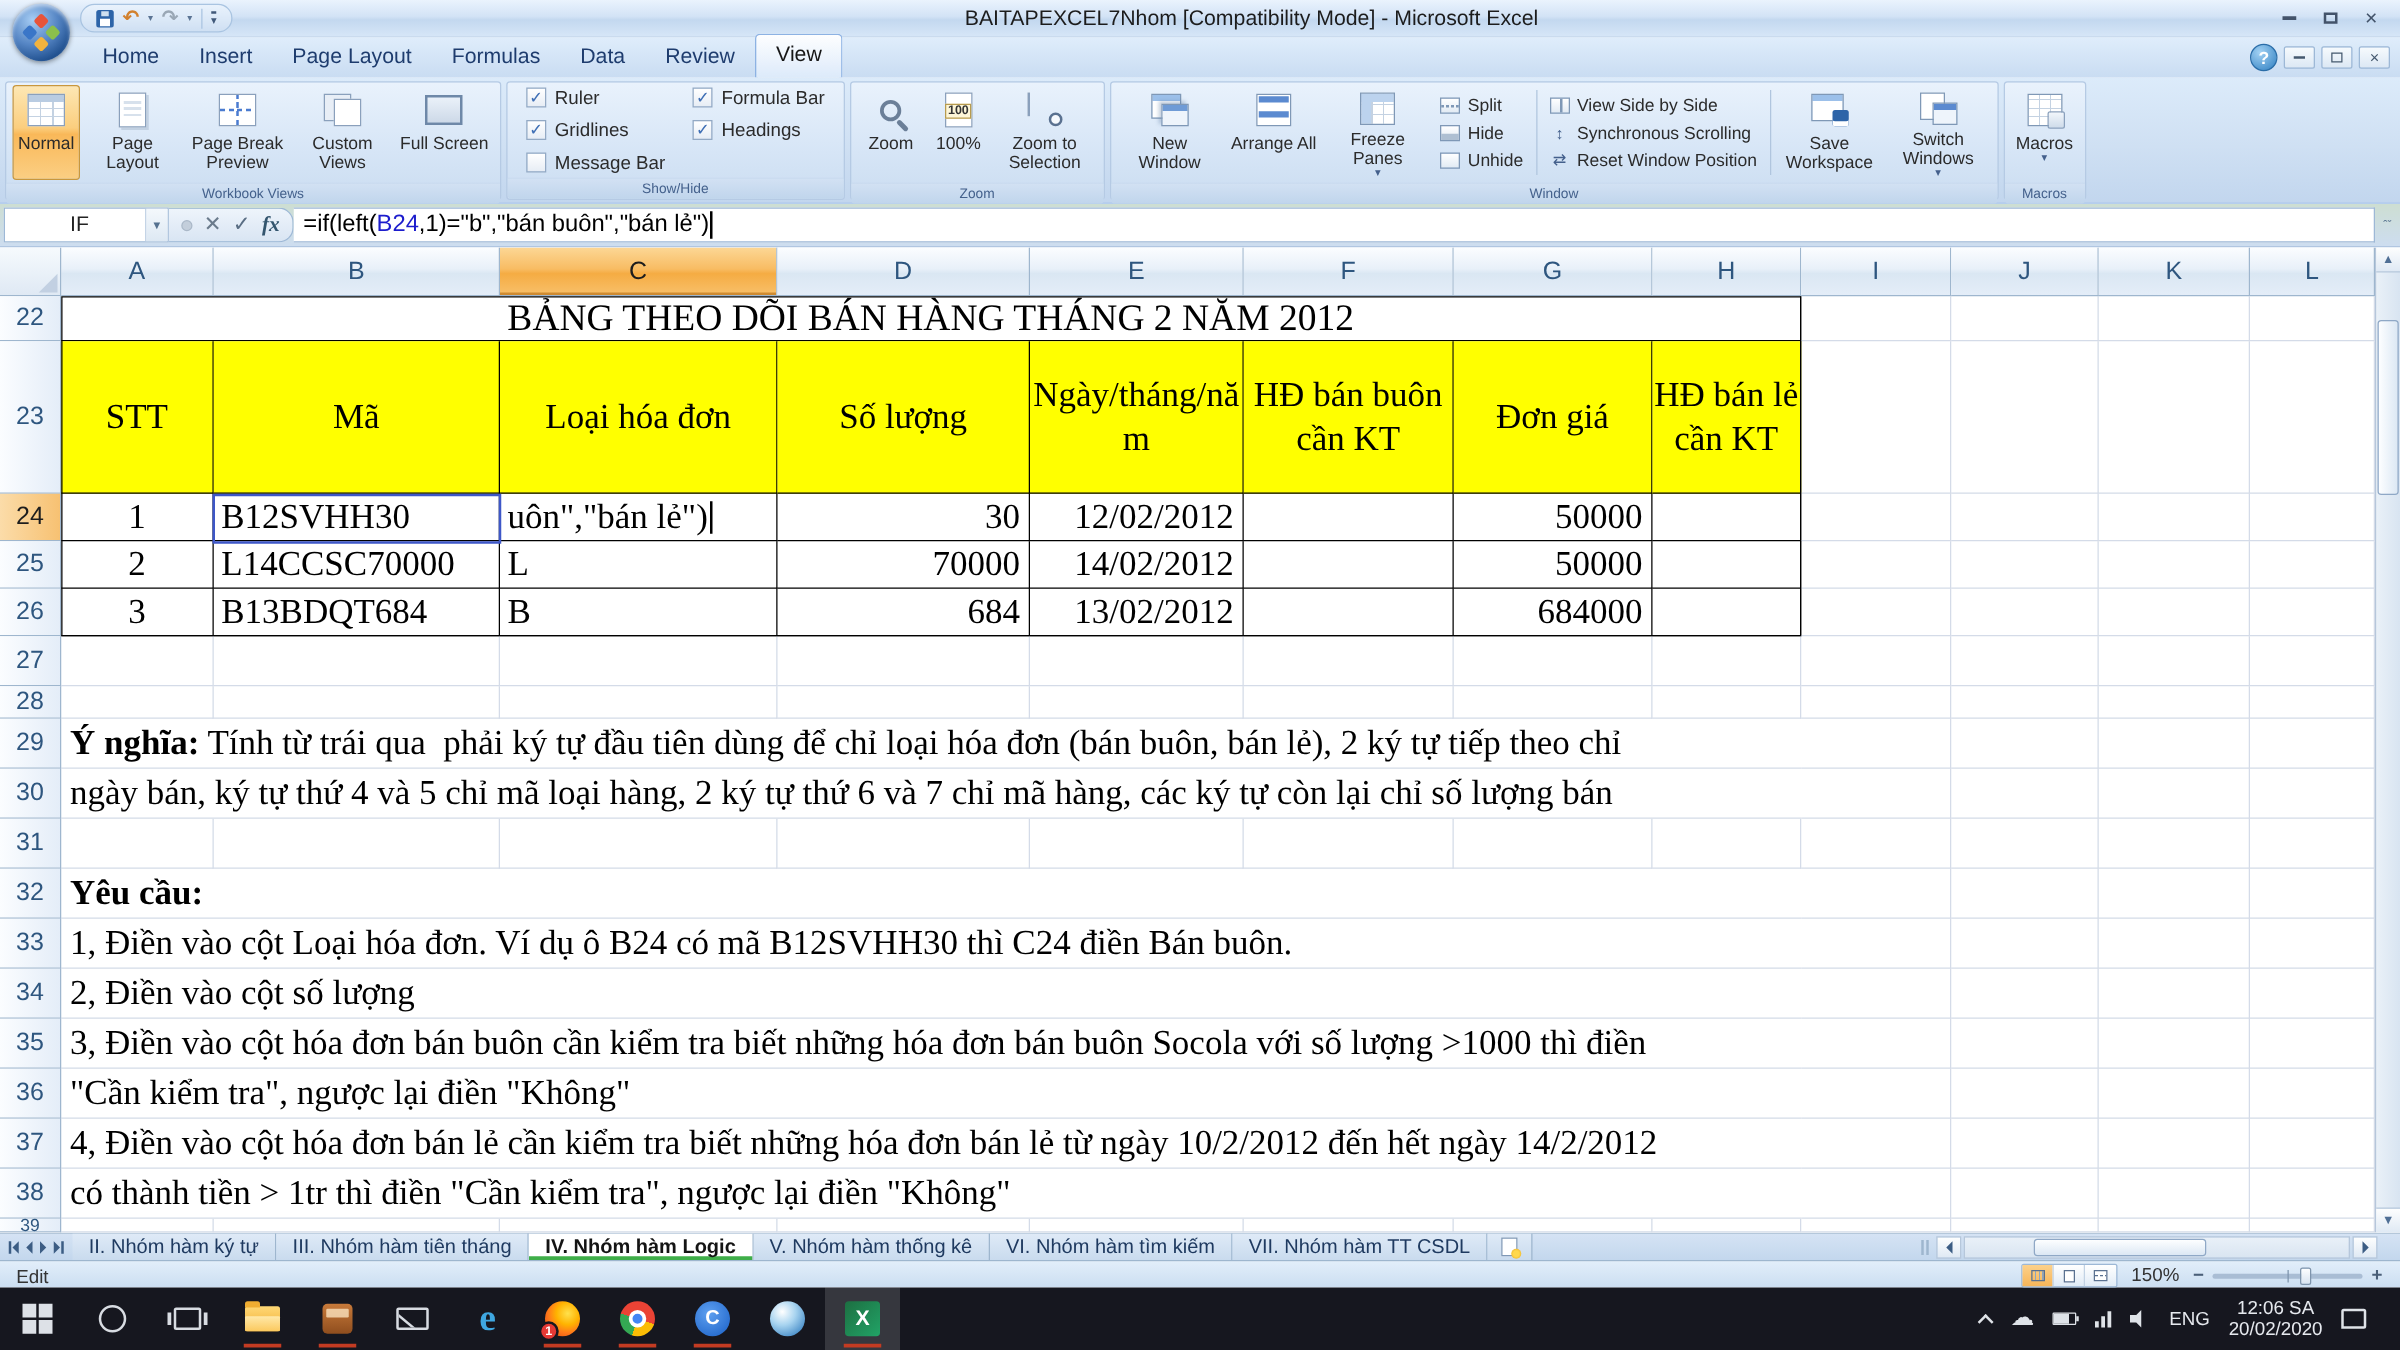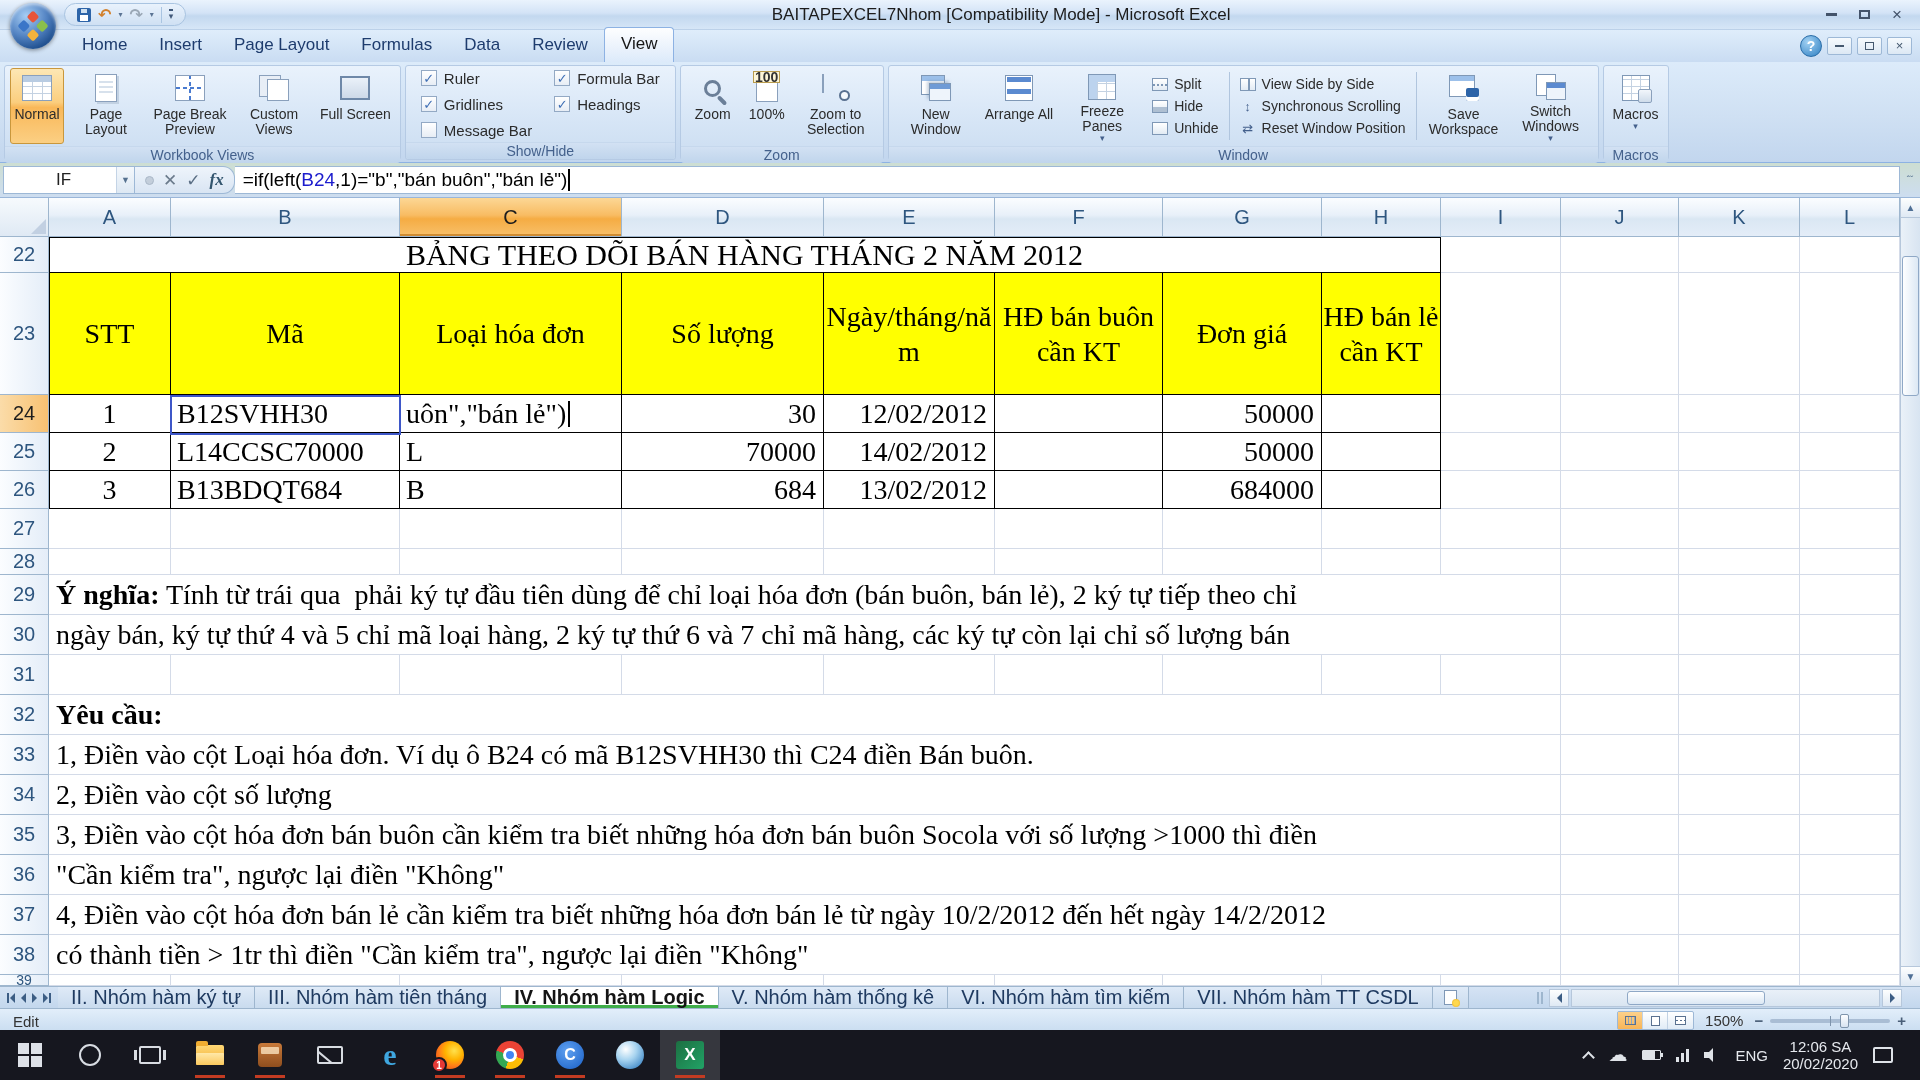--- a/index.html
+++ b/index.html
@@ -51,21 +51,21 @@
   .wb-min{width:9px;height:2px;background:#44586e;}
   .wb-restore{width:9px;height:8px;border:1.5px solid #44586e;}
   .wb-close{font-size:13px;color:#44586e;line-height:12px;}
 
   
   .ribbon{height:101px;background:linear-gradient(#dcebfa,#cfe0f3 55%,#c2d6ee);border-bottom:1px solid #8db2e3;
     display:flex;align-items:stretch;padding:3px 4px 2px;gap:4px;}
   .rgroup{display:flex;flex-direction:column;border:1px solid #b5cae4;border-radius:3px;
     background:linear-gradient(#e9f2fc,#d6e5f6 60%,#cbddf1);}
   .rgroup-body{flex:1;display:flex;align-items:center;padding:2px 5px;}
-  .rgroup-label{height:17px;line-height:16px;text-align:center;font-size:14px;color:#44618c;
+  .rgroup-label{height:17px;line-height:16px;text-align:center;font-size:11px;color:#44618c;
     background:linear-gradient(#d2e1f3,#c0d5ec);border-top:1px solid #c6d8ed;border-radius:0 0 3px 3px;padding:0 8px;}
   .bigbtn{display:flex;flex-direction:column;align-items:center;justify-content:flex-start;
     padding:4px 4px 1px;border-radius:3px;min-width:54px;height:76px;}
   .bigbtn.pressed{background:linear-gradient(#fde7b4,#fbce7e 45%,#f9b859 52%,#fbcf83);
     border:1px solid #c9973c;padding:3px 3px 0;}
   .bb-label{font-size:14px;color:#2b2b2b;text-align:center;line-height:15px;margin-top:3px;max-width:76px;}
   .bi{height:32px;display:flex;align-items:center;justify-content:center;position:relative;}
   .dd{font-size:9px;color:#44608c;line-height:9px;}
 
   .i-gridsheet{width:30px;height:26px;border:1px solid #8aa0bc;background-color:#fff;
@@ -80,21 +80,21 @@
     background:repeating-linear-gradient(90deg,#4a7bd0 0 4px,transparent 4px 7px);}
   .i-pagebreak::after{content:"";position:absolute;top:0;bottom:0;left:13px;width:2px;
     background:repeating-linear-gradient(0deg,#4a7bd0 0 4px,transparent 4px 7px);}
   .i-customviews{width:30px;height:26px;position:relative;}
   .i-customviews::before{content:"";position:absolute;left:0;top:0;width:20px;height:20px;border:1px solid #8aa0bc;background:#e8eef6;}
   .i-customviews::after{content:"";position:absolute;right:0;bottom:0;width:20px;height:20px;border:1px solid #8aa0bc;background:#fff;}
   .i-fullscreen{width:30px;height:24px;border:2px solid #6e88a8;background:linear-gradient(#eaf1f9,#cdd9e8);}
   .i-mag{width:17px;height:17px;border:3px solid #6b7f98;border-radius:50%;position:relative;}
   .i-mag::after{content:"";position:absolute;width:4px;height:11px;background:#6b7f98;left:13px;top:12px;transform:rotate(-45deg);border-radius:2px;}
   .i-100page{width:22px;height:28px;border:1px solid #8aa0bc;background:#fff;position:relative;display:flex;align-items:flex-end;justify-content:center;}
-  .badge100{font-size:14px;font-weight:bold;color:#333;border:1px solid #b89b4e;background:#fdf6d8;line-height:10px;padding:0 1px;margin-bottom:18px;}
+  .badge100{font-size:10px;font-weight:bold;color:#333;border:1px solid #b89b4e;background:#fdf6d8;line-height:10px;padding:0 1px;margin-bottom:6px;}
   .i-zoomsel{width:28px;height:26px;position:relative;}
   .i-zoomsel .sheet{width:24px;height:22px;border:1px solid #8aa0bc;background:#fff;
     background-image:repeating-linear-gradient(90deg,transparent 0 7px,#c4d2e2 7px 8px),repeating-linear-gradient(0deg,transparent 0 5px,#c4d2e2 5px 6px);}
   .i-zoomsel .mg{position:absolute;right:0;bottom:0;width:11px;height:11px;border:2px solid #5a7190;border-radius:50%;background:rgba(255,255,255,.7);}
   .i-newwin{width:30px;height:26px;position:relative;}
   .i-newwin::before{content:"";position:absolute;left:0;top:0;width:22px;height:18px;border:1px solid #7f98b6;background:linear-gradient(#9cc0ea 0 5px,#fff 5px);}
   .i-newwin::after{content:"";position:absolute;right:0;bottom:0;width:20px;height:16px;border:1px solid #7f98b6;background:linear-gradient(#6f9bd6 0 5px,#eef4fb 5px);box-shadow:-2px -2px 3px rgba(90,120,160,.35);}
   .i-arrange{width:28px;height:26px;border:1px solid #7f98b6;background:#fff;position:relative;}
   .i-arrange::before{content:"";position:absolute;left:1px;right:1px;top:1px;height:5px;background:#5b8ad0;}
   .i-arrange::after{content:"";position:absolute;left:1px;right:1px;top:13px;height:5px;background:#5b8ad0;}
@@ -193,21 +193,21 @@
     background:linear-gradient(90deg,#fdfeff,#dce8f4);}
 
   
   .tabbar{height:22px;background:linear-gradient(#d5e3f4,#c3d7ed);border-top:1px solid #9eb6ce;display:flex;align-items:stretch;}
   .tnav{display:flex;align-items:center;gap:6px;padding:0 7px;flex:none;}
   .tri{width:0;height:0;border:5px solid transparent;}
   .tri.l{border-right-color:#3c5d84;border-left:none;}
   .tri.r{border-left-color:#3c5d84;border-right:none;}
   .tbar-mini{width:2px;height:10px;background:#3c5d84;}
   .navb{display:flex;align-items:center;gap:1px;}
-  .stab{display:flex;align-items:center;padding:0 13px;font-size:20px;color:#1f3a60;flex:none;
+  .stab{display:flex;align-items:center;padding:0 13px;font-size:16px;color:#1f3a60;flex:none;
     background:linear-gradient(#dfeaf7,#c9dbee);border-right:1px solid #9eb6ce;}
   .stab.active{background:#fff;font-weight:bold;color:#141414;box-shadow:inset 0 -3px 0 #3fae49;}
   .insert-tab{width:36px;display:flex;align-items:center;justify-content:center;flex:none;
     background:linear-gradient(#dfeaf7,#c9dbee);border-right:1px solid #9eb6ce;}
   .mini-sheet{width:13px;height:15px;border:1px solid #7f98b6;background:#fff;position:relative;}
   .mini-sheet::after{content:"";position:absolute;right:-4px;bottom:-3px;width:8px;height:8px;border-radius:50%;
     background:radial-gradient(circle,#ffd84d 40%,#e8a820);}
   .tab-fill{flex:1;}
   .hscroll{display:flex;align-items:center;width:365px;flex:none;margin-right:18px;gap:2px;}
   .grip{display:flex;gap:2px;margin-right:4px;}

